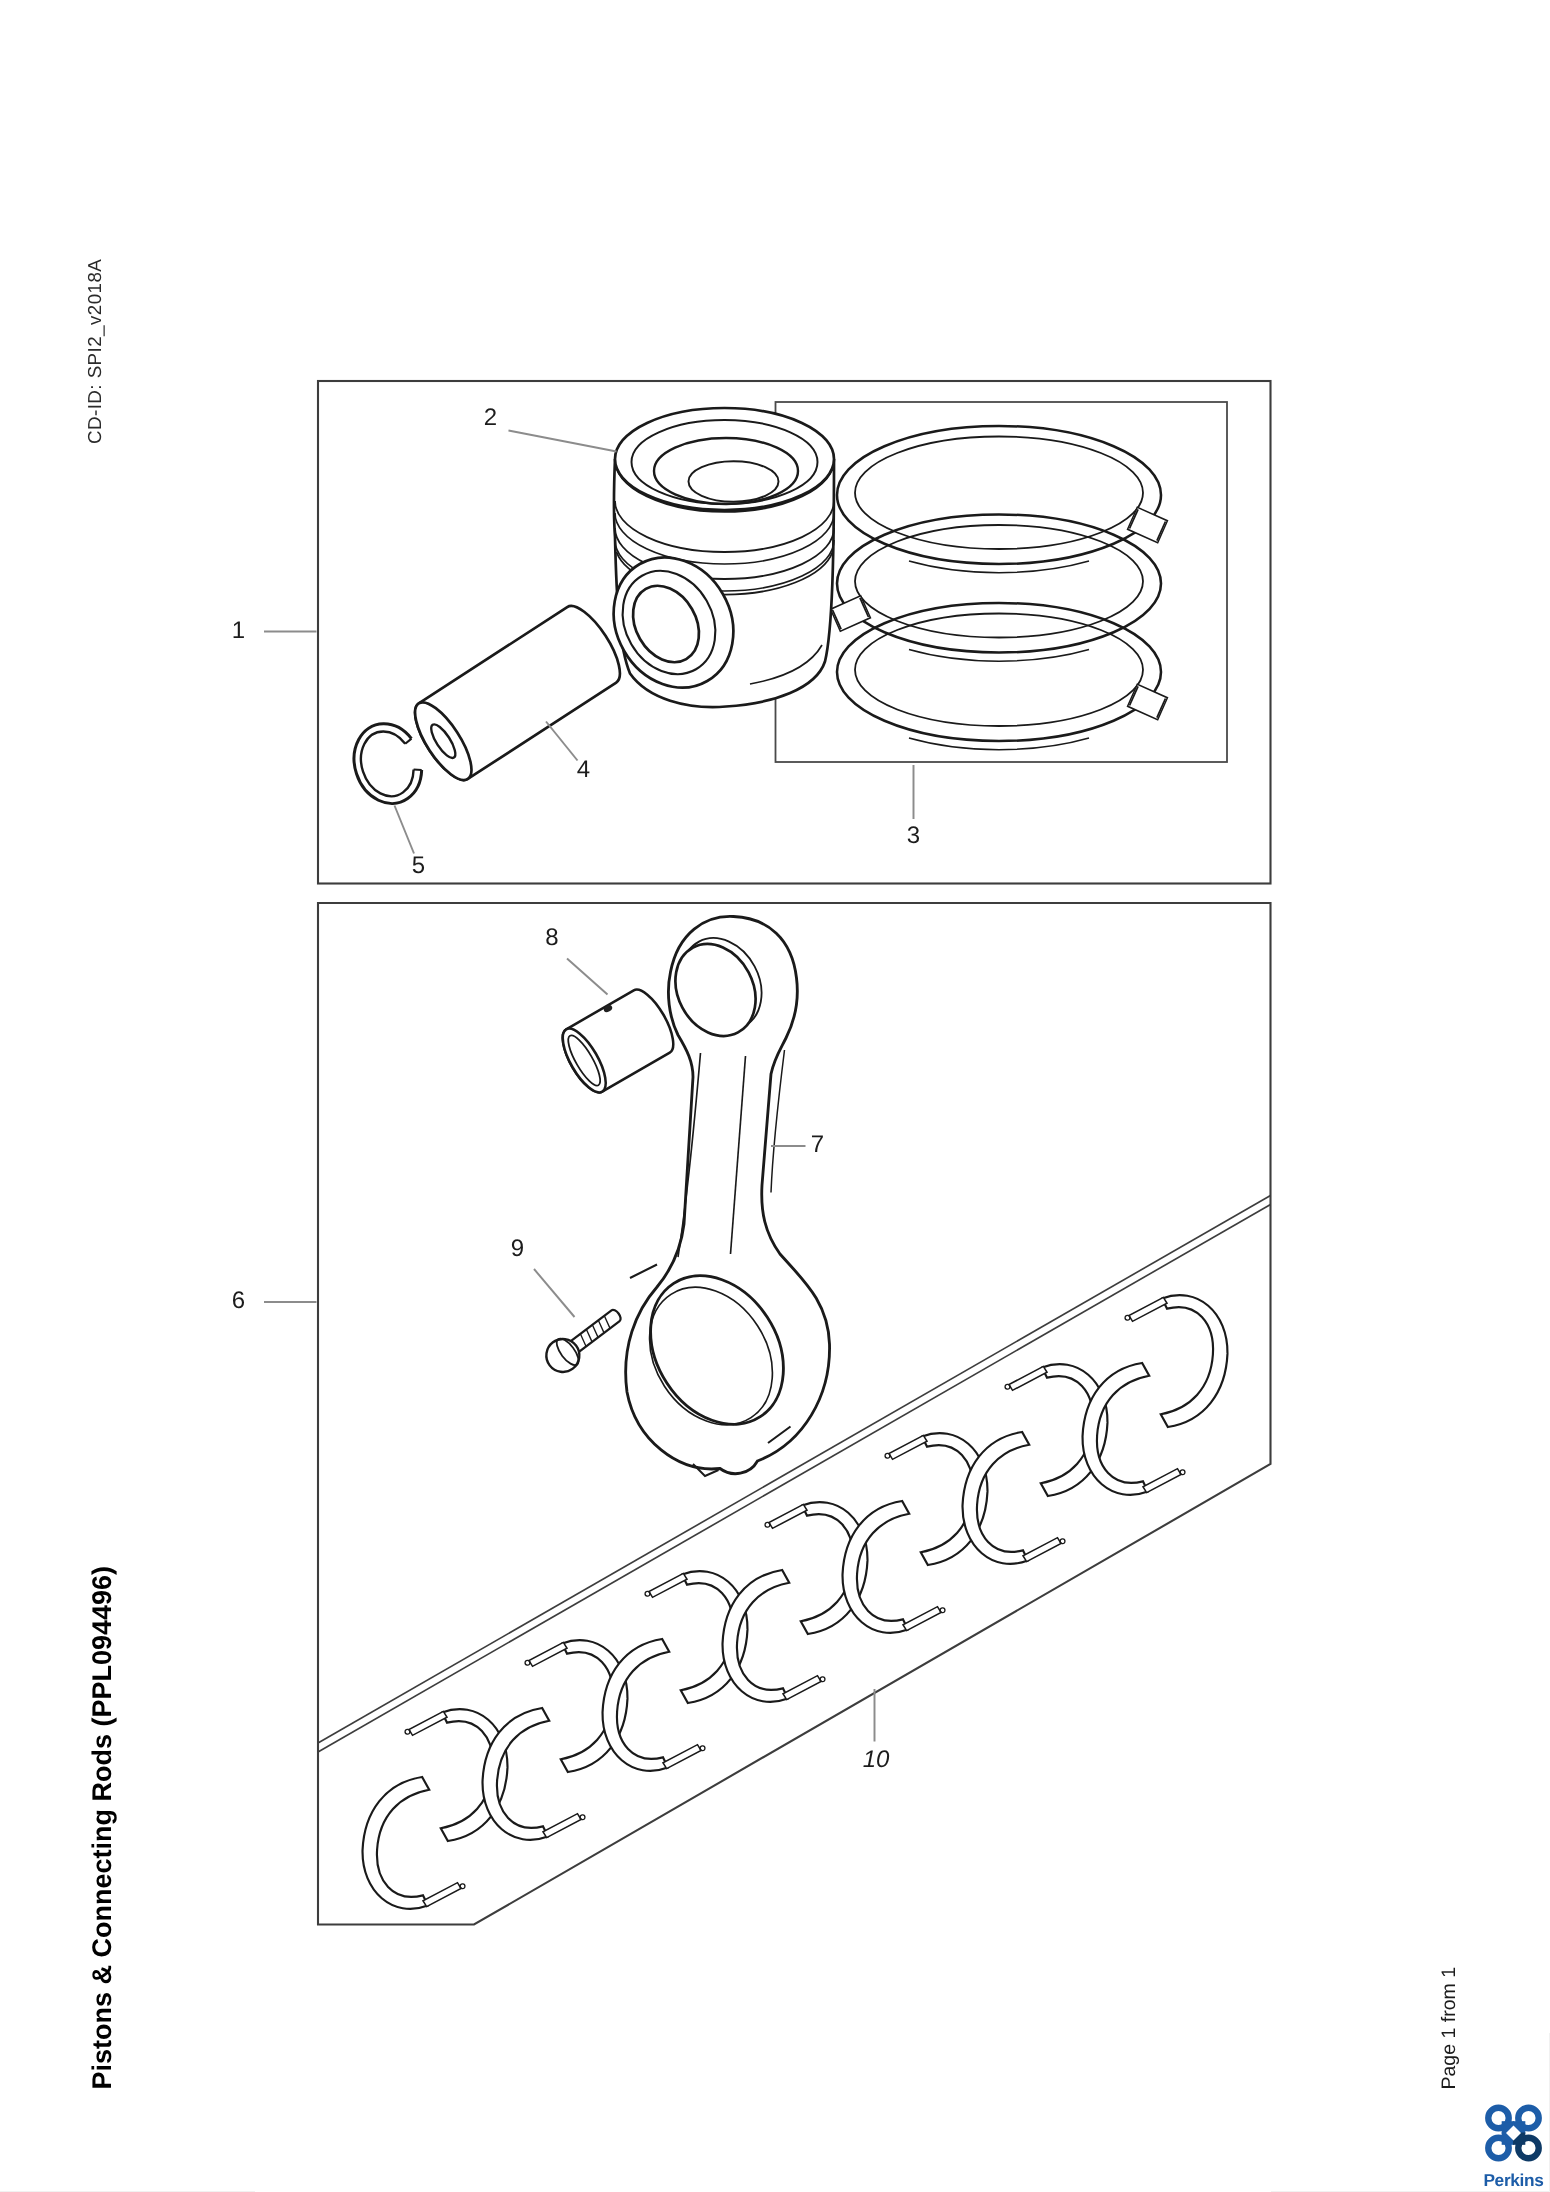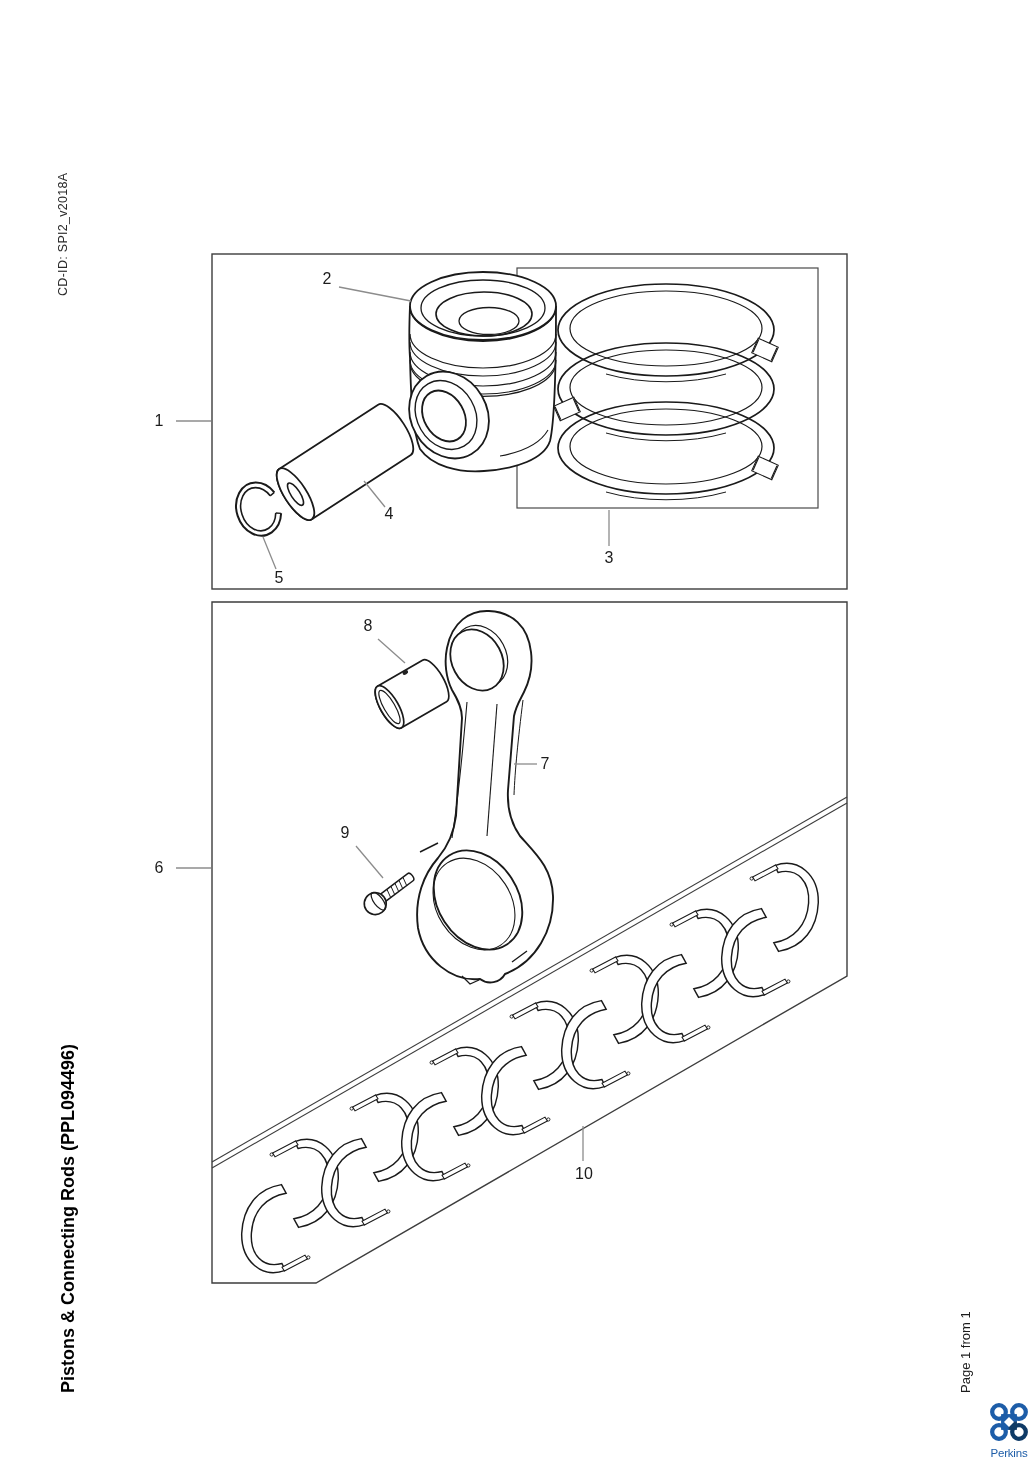--- a/index.html
+++ b/index.html
@@ -20,21 +20,21 @@
   .callout {
     position:absolute; font-size:16px; color:#1c1c1c;
     transform:translate(-50%,-50%); line-height:1;
   }
   svg.art { position:absolute; left:0; top:0; }
   .brand {
     position:absolute; left:985px; top:1402px; width:48px;
     text-align:center;
   }
   .brand-word {
-    font-size:11.5px; font-weight:normal; letter-spacing:-0.2px;
+    font-size:11.5px; font-weight:bold; letter-spacing:-0.2px;
     margin-top:1px;
   }
 </style>
 </head>
 <body>
 
 <div class="page">
 
   <div class="vtext cdid" style="left:56px; top:296px;">CD-ID: SPI2_v2018A</div>
   <div class="vtext vtitle" style="left:58px; top:1393px;">Pistons &amp; Connecting Rods (PPL094496)</div>
@@ -181,21 +181,21 @@
   <div id="callouts">
       <div class="callout" style="left: 159px; top: 421px;">1</div>
       <div class="callout" style="left: 327px; top: 279px;">2</div>
       <div class="callout" style="left: 609px; top: 558px;">3</div>
       <div class="callout" style="left: 389px; top: 514px;">4</div>
       <div class="callout" style="left: 279px; top: 578px;">5</div>
       <div class="callout" style="left: 159px; top: 868px;">6</div>
       <div class="callout" style="left: 545px; top: 764px;">7</div>
       <div class="callout" style="left: 368px; top: 626px;">8</div>
       <div class="callout" style="left: 345px; top: 833px;">9</div>
-      <div class="callout" style="left: 584px; top: 1174px;">10</div>
+      <div class="callout" style="left: 584px; top: 1174px; font-style: italic;">10</div>
     </div>
 
   <div class="brand">
     <svg width="40" height="40" viewBox="0 0 34 34">
       <g id="logo-blue" fill="#1d5da8" stroke="#1d5da8">
         <circle cx="8.5" cy="8.5" r="5.8" fill="none" stroke-width="3.6"></circle>
         <circle cx="25.5" cy="8.5" r="5.8" fill="none" stroke-width="3.6"></circle>
         <circle cx="8.5" cy="25.5" r="5.8" fill="none" stroke-width="3.6"></circle>
         <rect x="10.8" y="10.8" width="6" height="6"></rect>
         <rect x="17.2" y="10.8" width="6" height="6"></rect>

